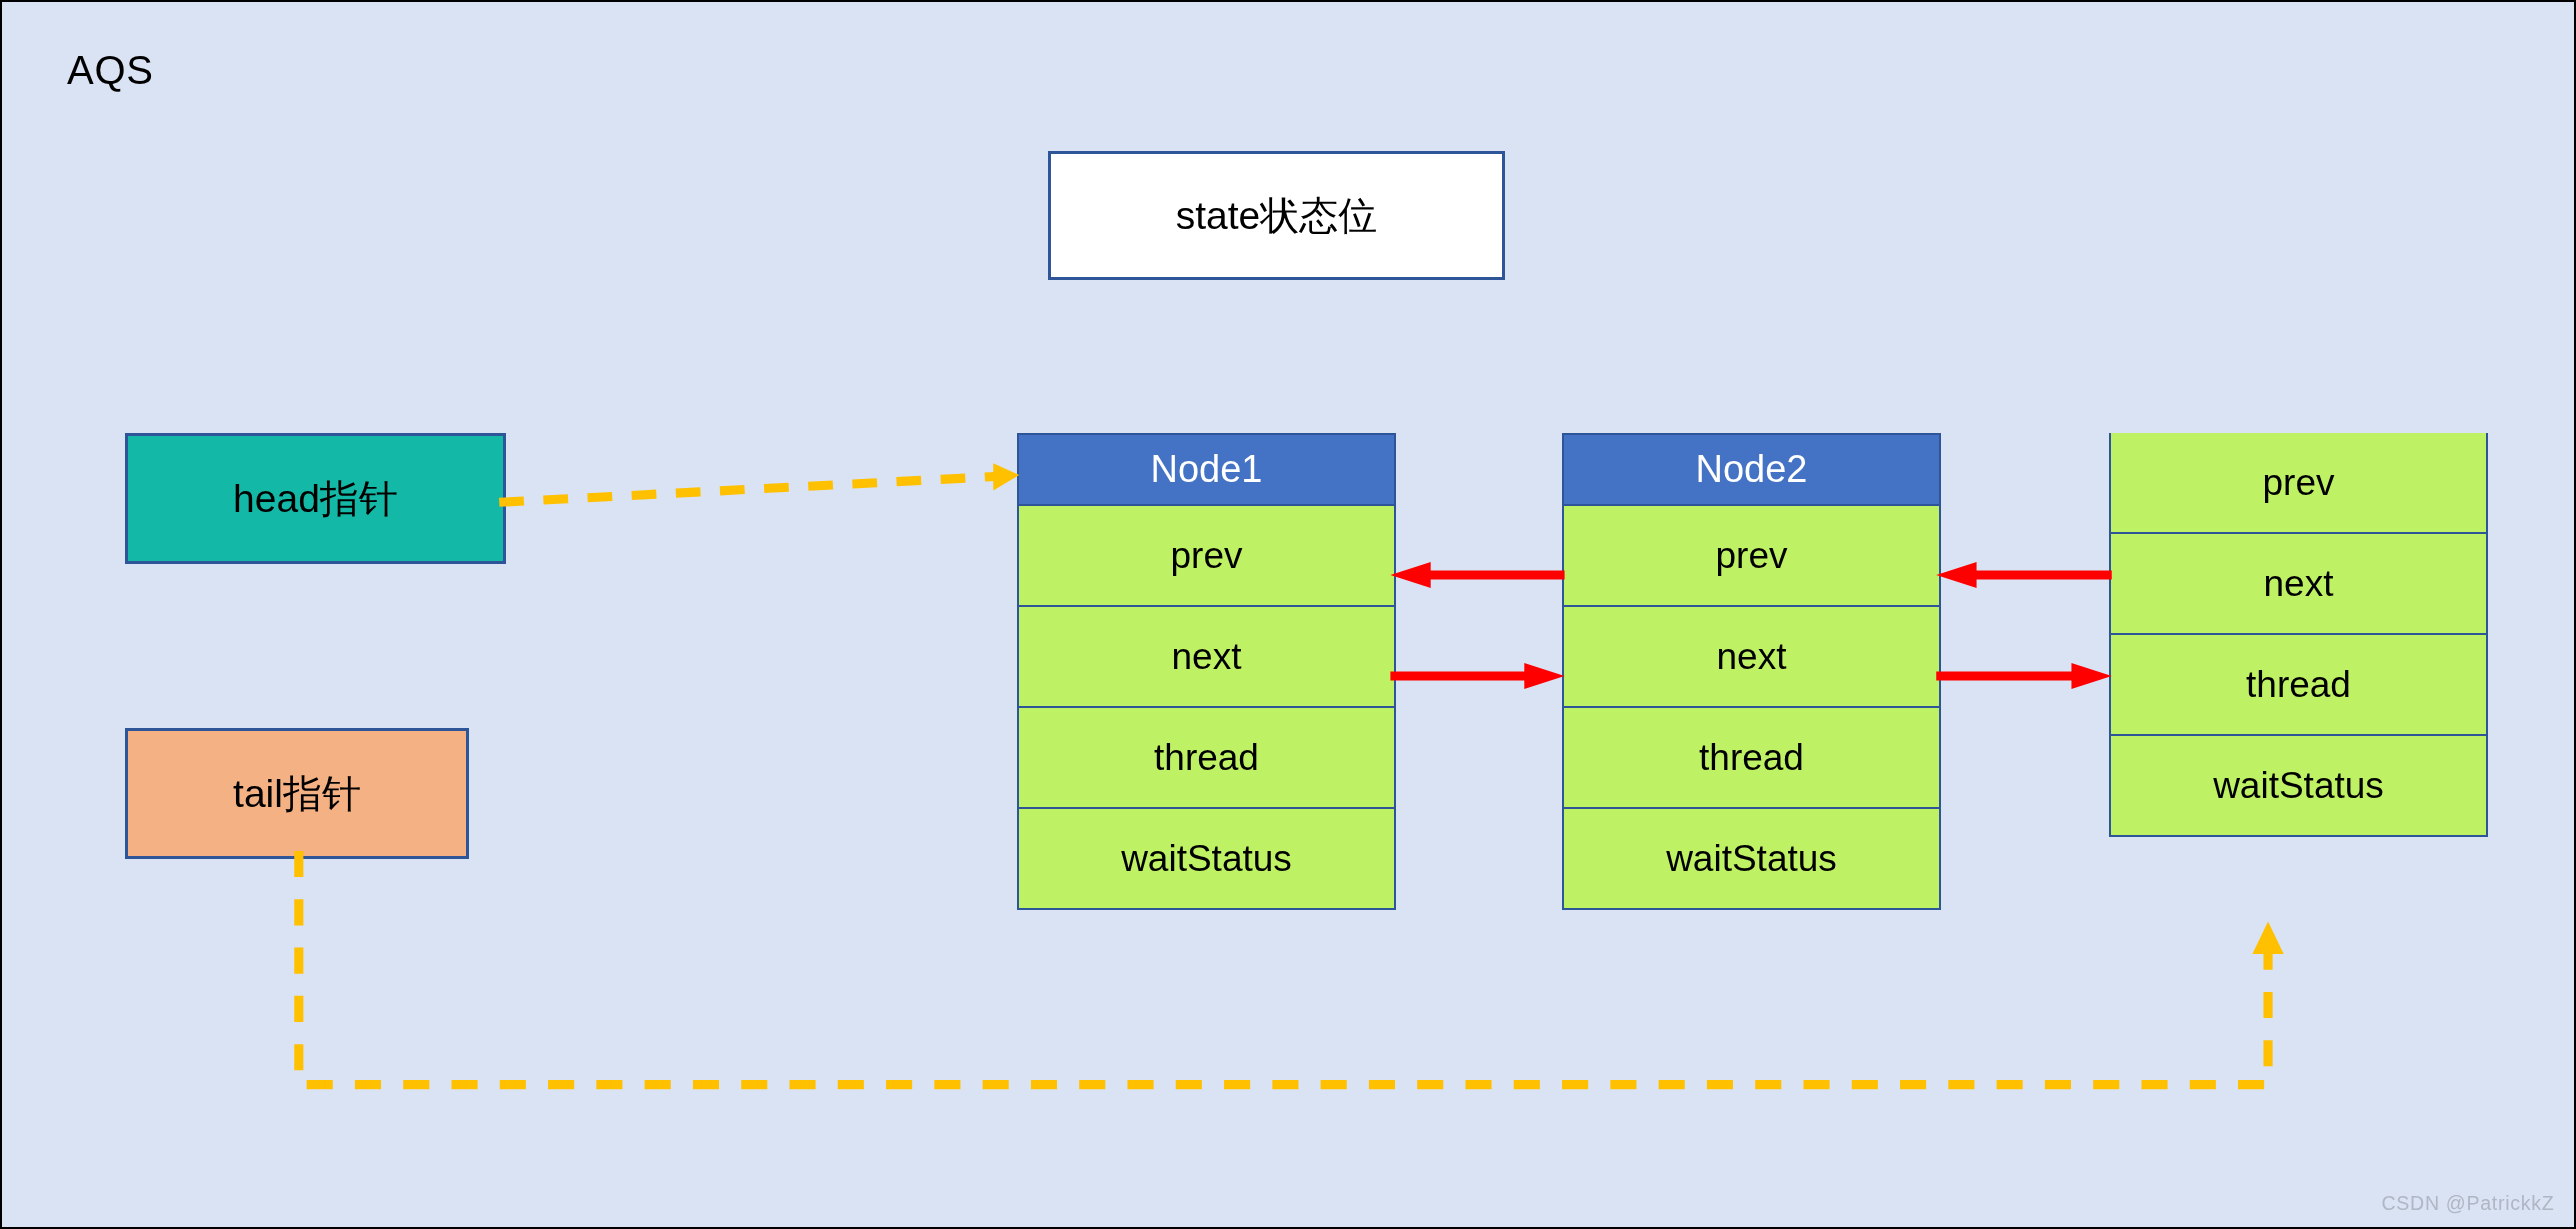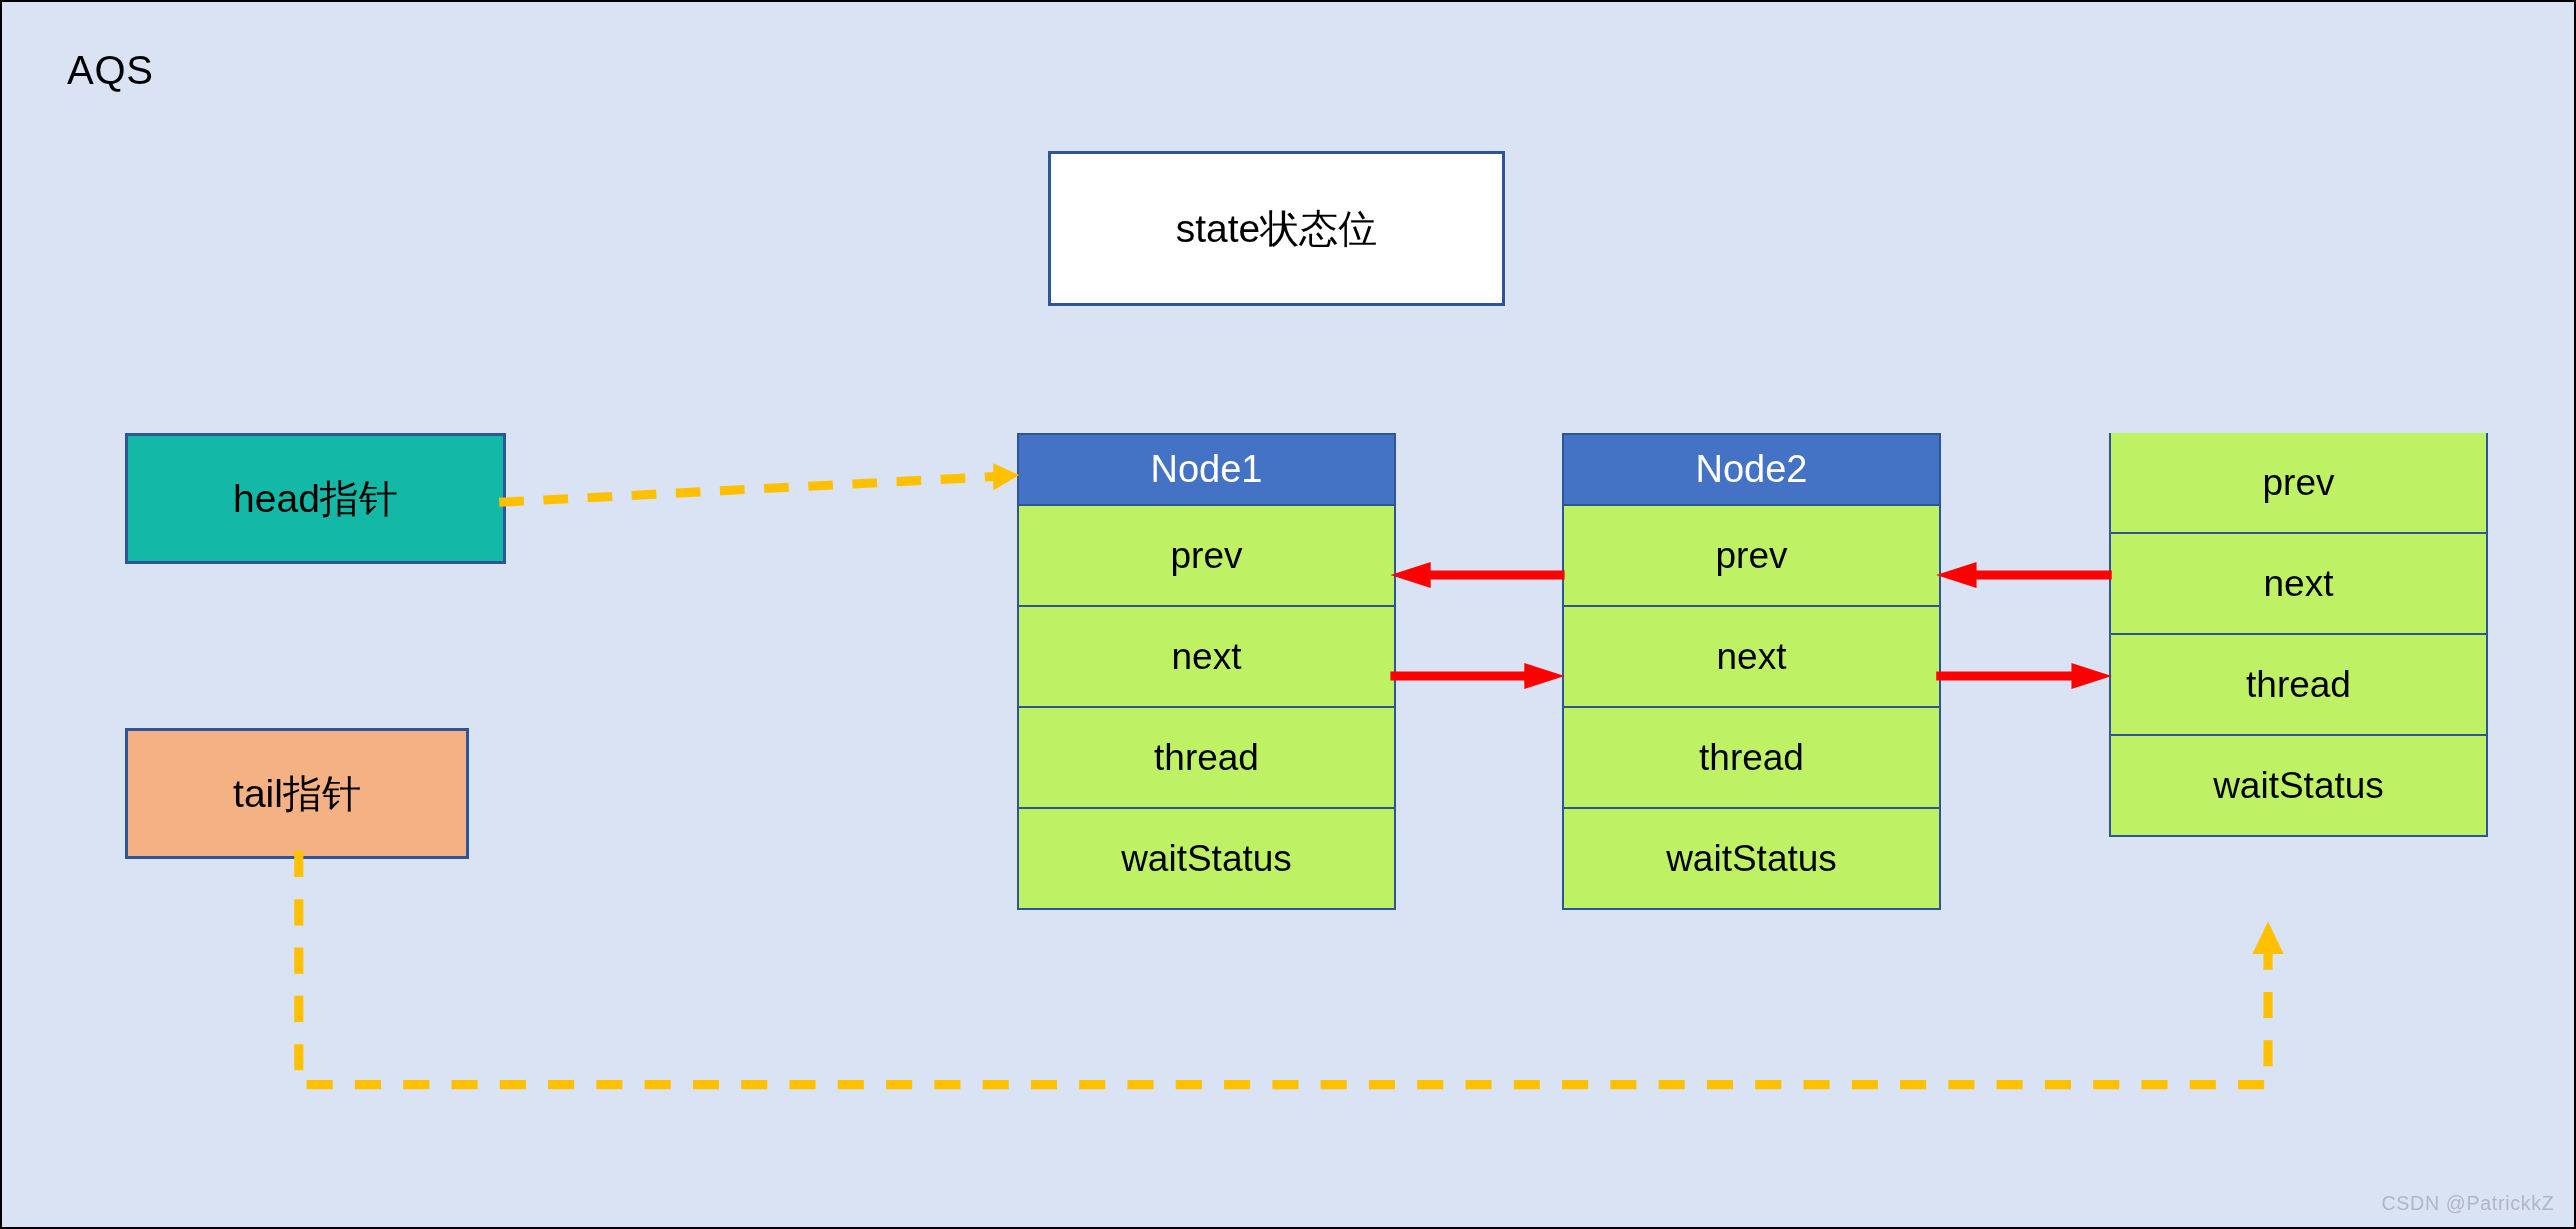--- a/index.html
+++ b/index.html
@@ -43,21 +43,21 @@
     justify-content: center;
     font-size: 39px;
     color: #000000;
     white-space: nowrap;
   }
 
   #state-box {
     left: 1046px;
     top: 149px;
     width: 457px;
-    height: 155px;
+    height: 129px;
     background: #ffffff;
   }
 
   #head-pointer-box {
     left: 123px;
     top: 431px;
     width: 381px;
     height: 131px;
     background: #14b8a6;
   }

